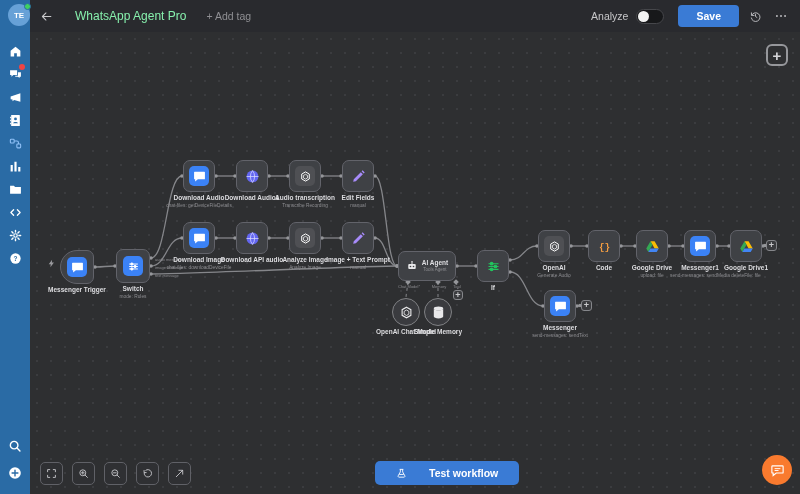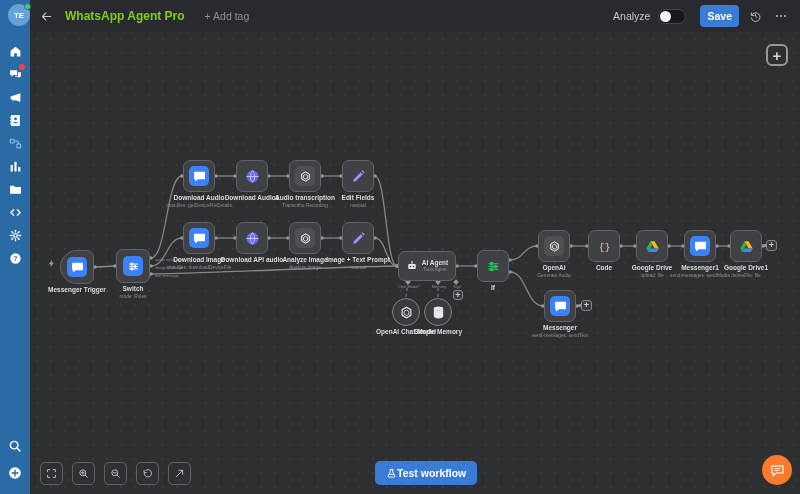--- a/index.html
+++ b/index.html
@@ -20,28 +20,28 @@
   .avatar .presence{position:absolute;right:-1px;top:-1px;width:7px;height:7px;border-radius:50%;
     background:#3fd160;border:1.5px solid var(--sidebar)}
   .sb-icon{position:relative;width:30px;height:23px;display:flex;align-items:center;justify-content:center;color:#fff;cursor:pointer}
   .sb-icon .badge{position:absolute;right:5px;top:1px;width:6px;height:6px;border-radius:50%;background:#ef4444}
   .sb-spacer{flex:1}
 
   
   .header{position:absolute;left:30px;right:0;top:0;height:32px;background:var(--header);
     display:flex;align-items:center;gap:8px;padding:0 10px;z-index:5}
   .back-btn{color:#c9c9cc;display:flex;cursor:pointer}
-  .wf-title{color:#84cc16;font-size:12px;font-weight:bold;margin-left:4px}
+  .wf-title{color:#86efac;font-size:12px;font-weight:normal;margin-left:14px}
   .add-tag{color:#8f8f93;font-size:10.5px;margin-left:12px;cursor:pointer}
   .hdr-spacer{flex:1}
   .status-label{color:#c7c7c9;font-size:10.5px}
   .toggle{width:28px;height:15px;border-radius:9px;background:#17181a;border:1px solid #46474b;position:relative;cursor:pointer}
   .toggle .knob{position:absolute;left:1px;top:1px;width:11px;height:11px;border-radius:50%;background:#f2f2f2}
   .save-btn{background:var(--accent);color:#fff;font-size:10.5px;font-weight:600;border:none;
-    border-radius:4px;padding:5px 7px;cursor:pointer;margin-left:6px}
+    border-radius:4px;padding:5px 18px;cursor:pointer;margin-left:6px}
   .icon-btn{color:#b9b9bd;display:flex;align-items:center;justify-content:center;cursor:pointer;padding:2px}
 
   
   .tabbar{position:absolute;left:30px;right:0;top:24px;display:flex;justify-content:center;z-index:6}
   .tabs{background:#46474c;border-radius:6px;padding:2px;display:flex;gap:2px}
   .tab{font-size:10px;padding:3px 9px;border-radius:4px;color:#bcbcc0;cursor:pointer}
   .tab.active{background:#212226;color:#fff;border:1px solid #6c6d72;padding:2px 8px}
 
   
   .canvas{position:absolute;left:30px;top:32px;right:0;bottom:0;background:var(--canvas);
@@ -71,22 +71,22 @@
   .bolt{position:absolute;left:47px;top:259px;color:#9a9a9e}
 
   .canvas-add{position:absolute;top:44px;right:12px;width:22px;height:22px;border:2px solid #96979b;
     border-radius:6px;color:#d6d6d9;font-size:15px;font-weight:bold;display:flex;align-items:center;
     justify-content:center;z-index:7;cursor:pointer;line-height:1}
 
   
   .controls{position:absolute;left:40px;bottom:9px;display:flex;gap:9px;z-index:7}
   .ctrl-btn{width:23px;height:23px;background:#2f3033;border:1px solid #606167;border-radius:5px;
     color:#c6c6ca;display:flex;align-items:center;justify-content:center;cursor:pointer}
-  .test-btn{position:absolute;left:375px;bottom:9px;height:24px;display:flex;align-items:center;gap:0;
-    padding:0 11px;background:var(--accent);border:none;border-radius:5px;color:#fff;
+  .test-btn{position:absolute;left:375px;bottom:9px;height:24px;display:flex;align-items:center;gap:22px;
+    padding:0 21px;background:var(--accent);border:none;border-radius:5px;color:#fff;
     font-size:10.5px;font-weight:600;z-index:7;cursor:pointer;font-family:"Liberation Sans",sans-serif}
   .fab{position:absolute;right:8px;bottom:9px;width:30px;height:30px;border-radius:50%;
     background:var(--fab);display:flex;align-items:center;justify-content:center;z-index:7;cursor:pointer}
 </style>
 </head>
 <body>
 
 <div class="app">
 
   <nav class="sidebar">

